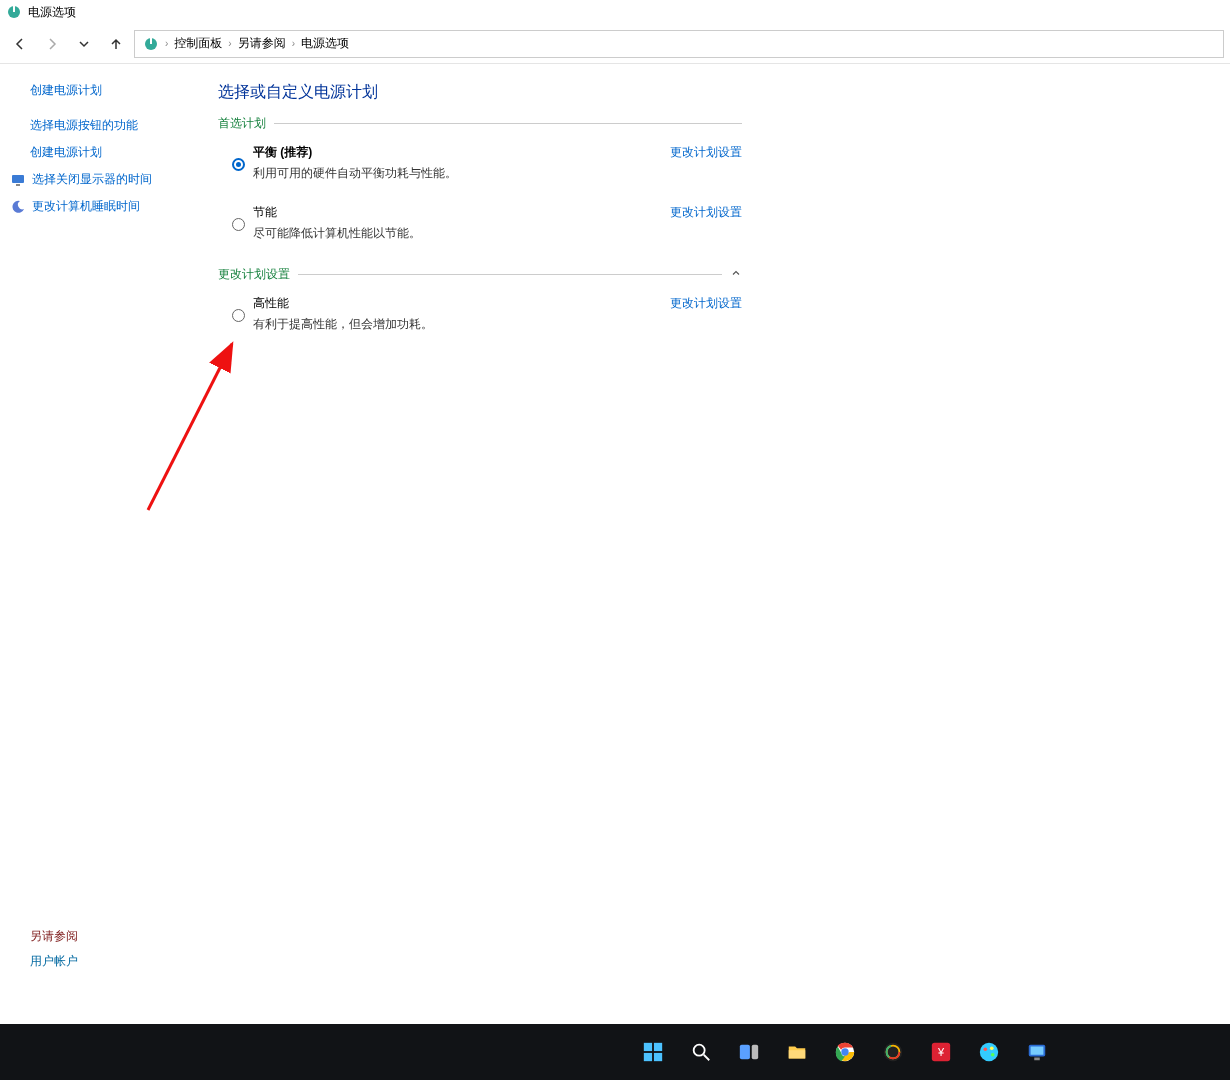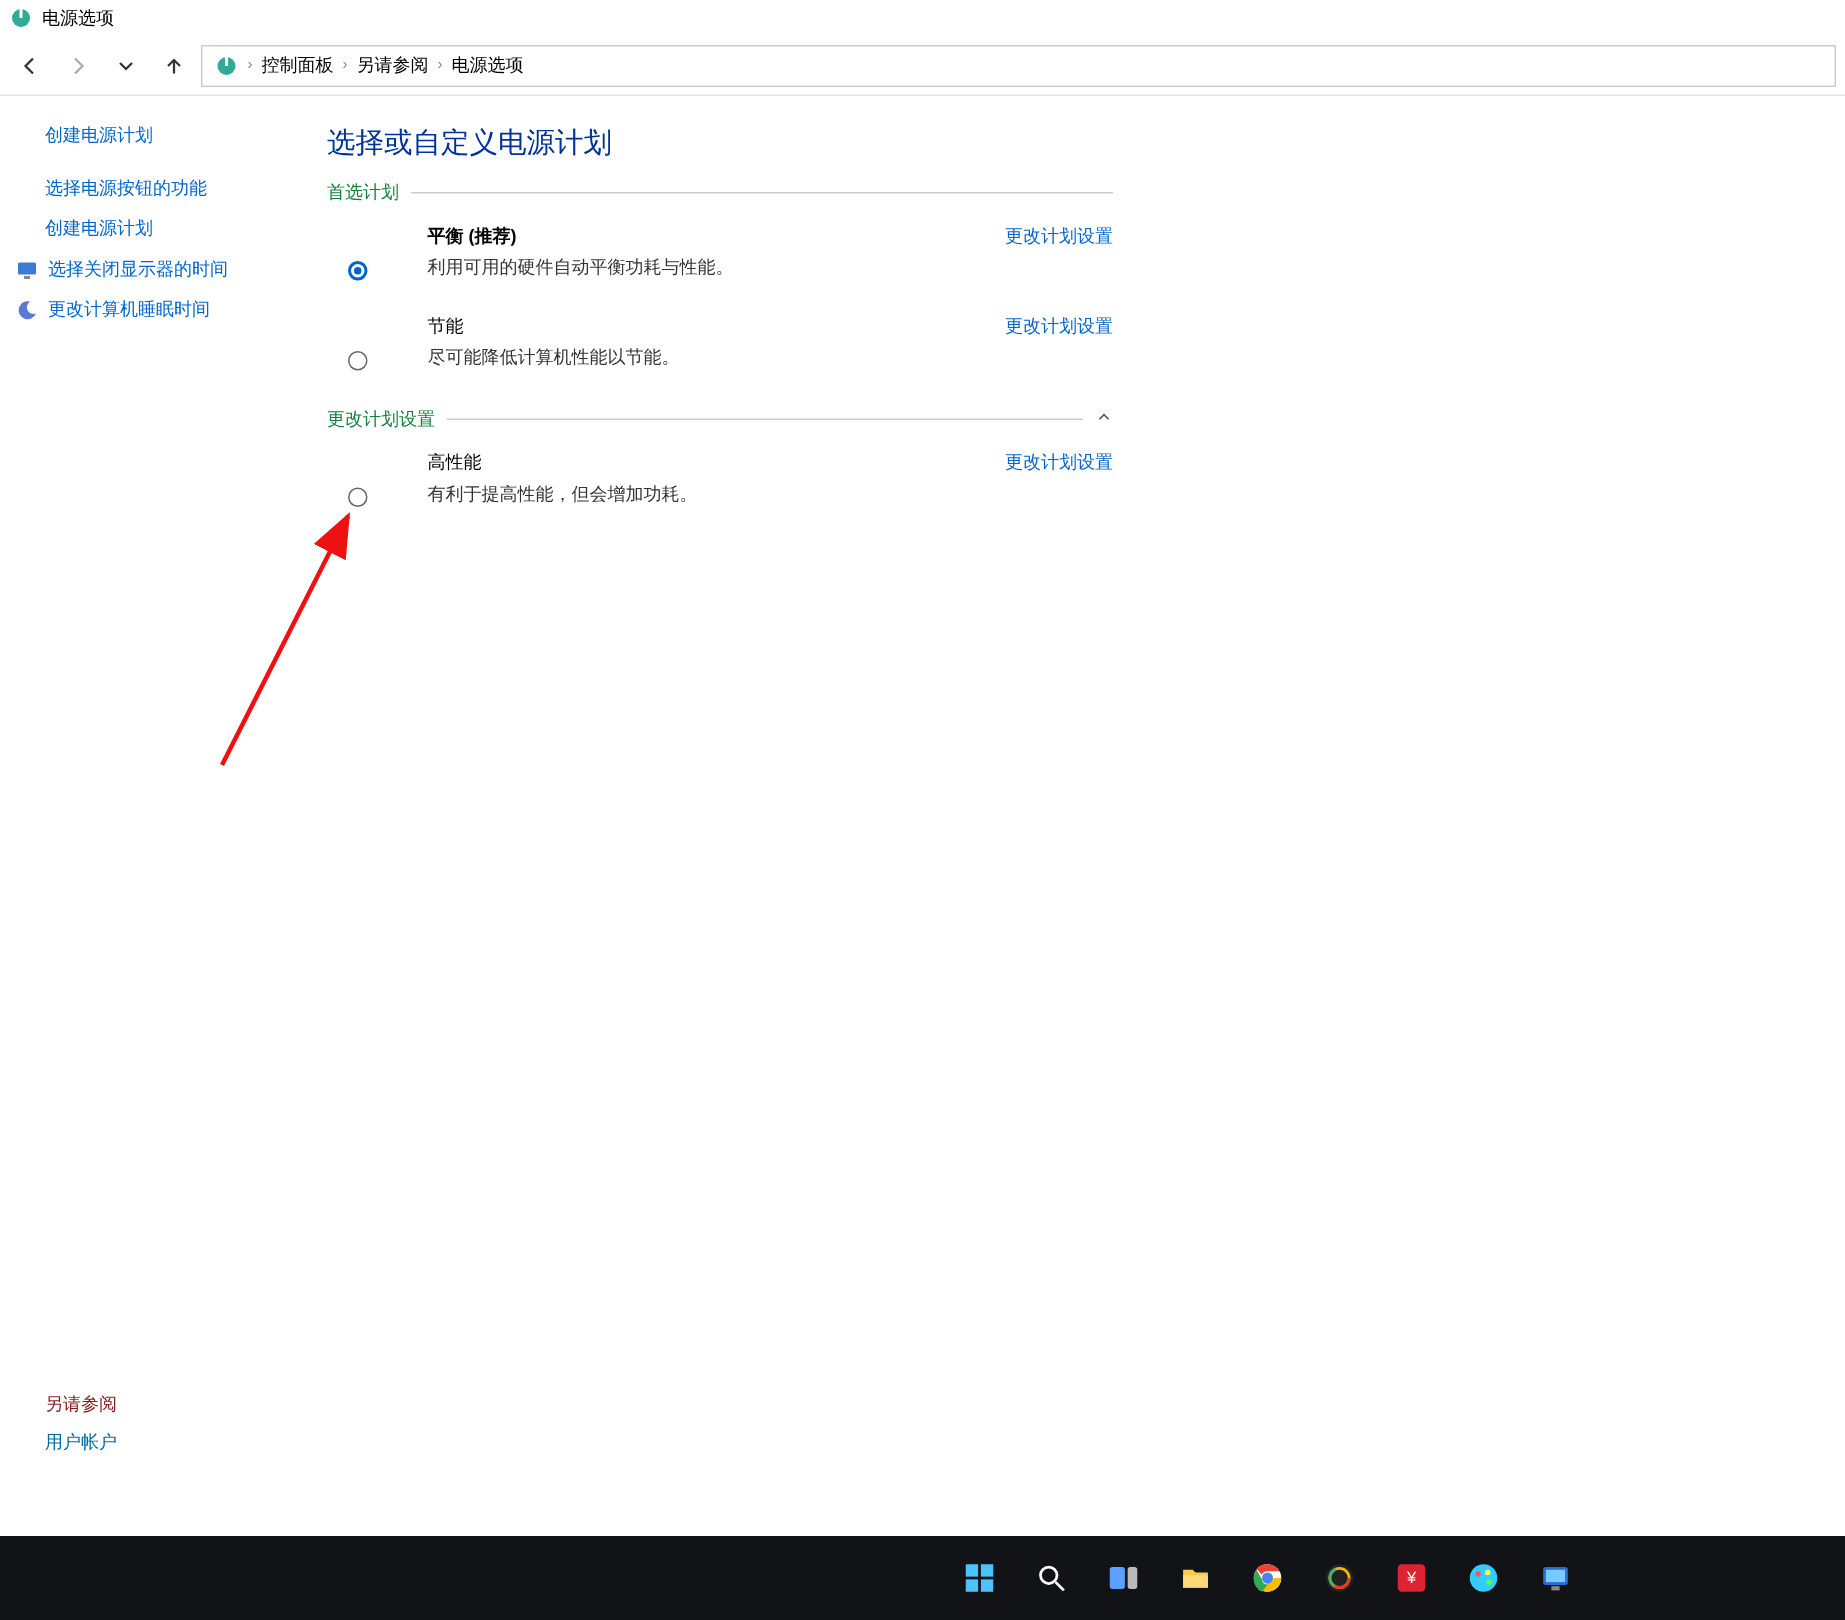--- a/index.html
+++ b/index.html
@@ -80,41 +80,40 @@
       cursor: pointer;
     }
     .side-icon { width: 16px; height: 16px; display:inline-flex; align-items:center; justify-content:center; }
     .main {
       flex: 1;
       padding: 18px 18px 18px 18px;
       max-width: 560px;
     }
     .main h1 {
       color: #003399;
-      font-size: 19px;
+      font-size: 16px;
       font-weight: normal;
       margin-bottom: 12px;
     }
     .desc { line-height: 1.7; margin-bottom: 16px; }
     .desc a { color: #0066cc; text-decoration: underline; cursor: pointer; }
     .section-header {
       display:flex;
       align-items:center;
       justify-content: space-between;
       margin-top: 6px;
       margin-bottom: 6px;
     }
     .section-header .label { color: #15803d; }
     .section-header .rule { flex:1; border-bottom:1px solid #ccc; margin-left:8px; }
     .section-header .chev { margin-left:8px; color:#555; }
     .plan-row {
       display:flex;
-      align-items:flex-end;
+      align-items:center;
       padding: 6px 0 2px 14px;
-      gap: 32px;
     }
     .radio {
       width: 13px; height: 13px;
       border: 1px solid #666;
       border-radius: 50%;
       margin-top: 2px;
       margin-right: 8px;
       display:inline-flex; align-items:center; justify-content:center;
       cursor:pointer;
     }

